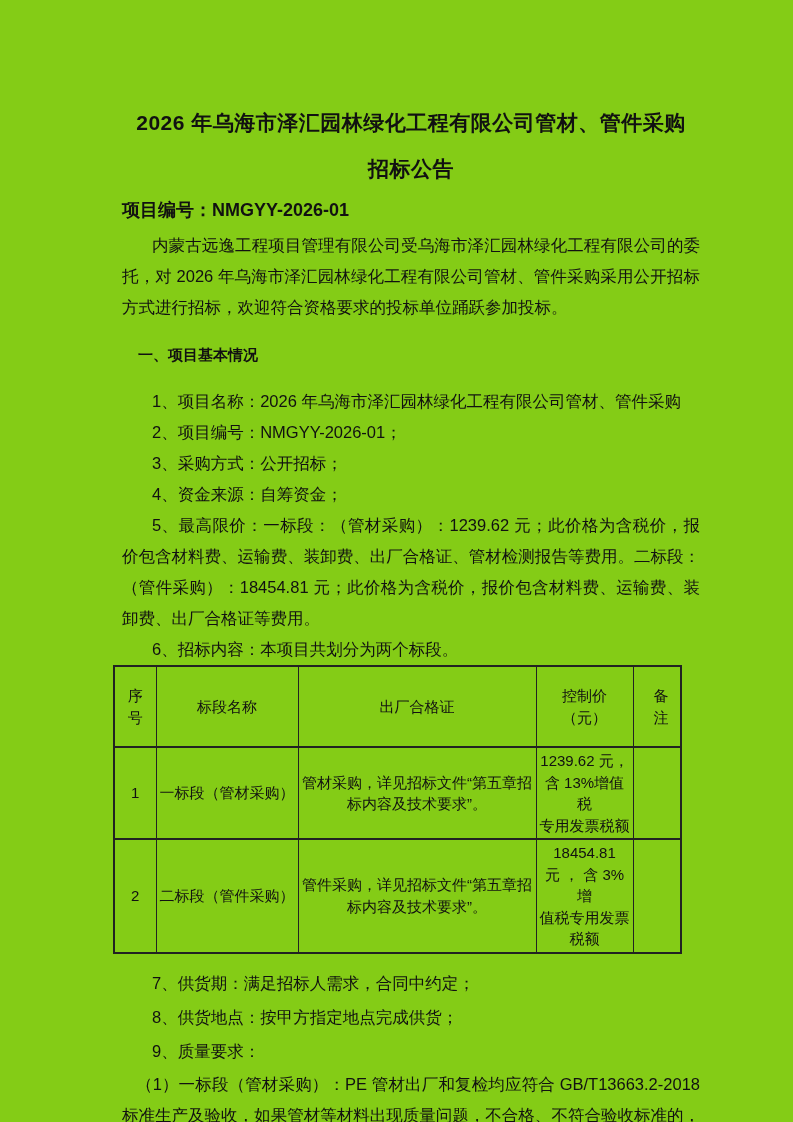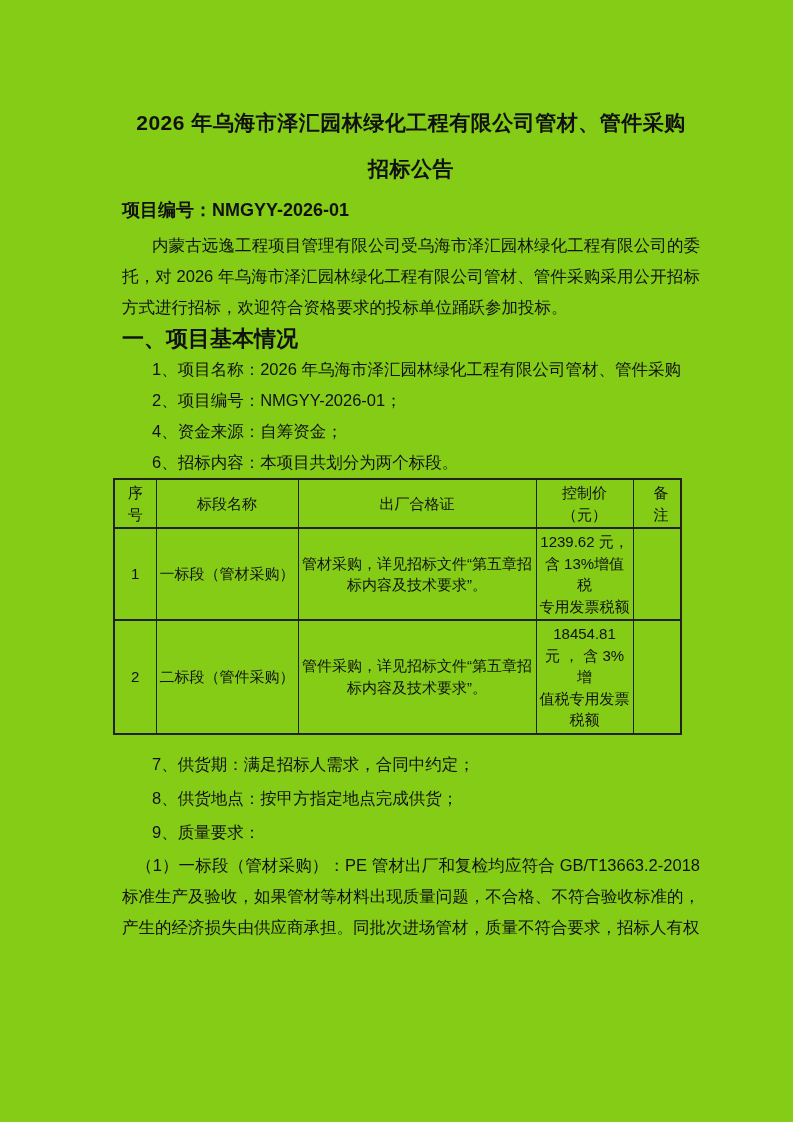--- a/index.html
+++ b/index.html
@@ -34,22 +34,22 @@
   }
   p{margin:0;}
   .body-text{
     font-size:16.5px;
     line-height:31px;
     text-align:justify;
   }
   p.para{ text-indent:30px; }
   p.para.first{ margin-top:4px; }
   h3.sec-heading{
-    margin:0;
-    font-size:22px;
+    margin:16px;
+    font-size:15px;
     font-weight:bold;
     line-height:31px;
   }
   p.item{ text-indent:30px; }
   p.item.spaced{ margin-top:3px; }
   p.quality{ text-indent:14px; margin-top:2px; }
 
   table.lots{
     border-collapse:collapse;
     table-layout:fixed;
@@ -61,21 +61,21 @@
   }
   table.lots th, table.lots td{
     border:1px solid #222;
     font-weight:normal;
     vertical-align:middle;
     text-align:center;
     line-height:21.5px;
   }
   table.lots thead tr{ height:42px; }
   table.lots thead th{ border-bottom:2px solid #222; padding:2px 20px; }
-  table.lots thead th.col-no{ padding:2px 12px;margin-top:14px; }
+  table.lots thead th.col-no{ padding:18px 12px;margin-top:14px; }
   table.lots tbody tr.row-1{ height:66px; }
   table.lots tbody tr.row-1 td{ border-bottom:2px solid #222; }
   table.lots tbody tr.row-2{ height:84px; }
   td.cell-content{
     text-align:left;
     padding:2px 0;
     line-height:25px;
   }
   td.cell-name{ padding:2px 2px;margin-top:12px; }
   td.cell-price{
@@ -94,21 +94,23 @@
     <h1 class="doc-title">2026 年乌海市泽汇园林绿化工程有限公司管材、管件采购招标公告</h1>
 
     <h2 class="project-no">项目编号：NMGYY-2026-01</h2>
 
     <p class="body-text para first">内蒙古远逸工程项目管理有限公司受乌海市泽汇园林绿化工程有限公司的委托，对 2026 年乌海市泽汇园林绿化工程有限公司管材、管件采购采用公开招标方式进行招标，欢迎符合资格要求的投标单位踊跃参加投标。</p>
 
     <h3 class="sec-heading">一、项目基本情况</h3>
 
     <p class="body-text item">1、项目名称：2026 年乌海市泽汇园林绿化工程有限公司管材、管件采购</p>
     <p class="body-text item">2、项目编号：NMGYY-2026-01；</p>
+    <p class="body-text item">3、采购方式：公开招标；</p>
     <p class="body-text item">4、资金来源：自筹资金；</p>
+    <p class="body-text item">5、最高限价：一标段：（管材采购）：1239.62 元；此价格为含税价，报价包含材料费、运输费、装卸费、出厂合格证、管材检测报告等费用。二标段：（管件采购）：18454.81 元；此价格为含税价，报价包含材料费、运输费、装卸费、出厂合格证等费用。</p>
     <p class="body-text item">6、招标内容：本项目共划分为两个标段。</p>
 
     <table class="lots">
       <colgroup>
         <col style="width:42px">
           <col style="width:142px">
           <col style="width:238px">
           <col style="width:97px">
           <col style="width:48px">
       </colgroup>

